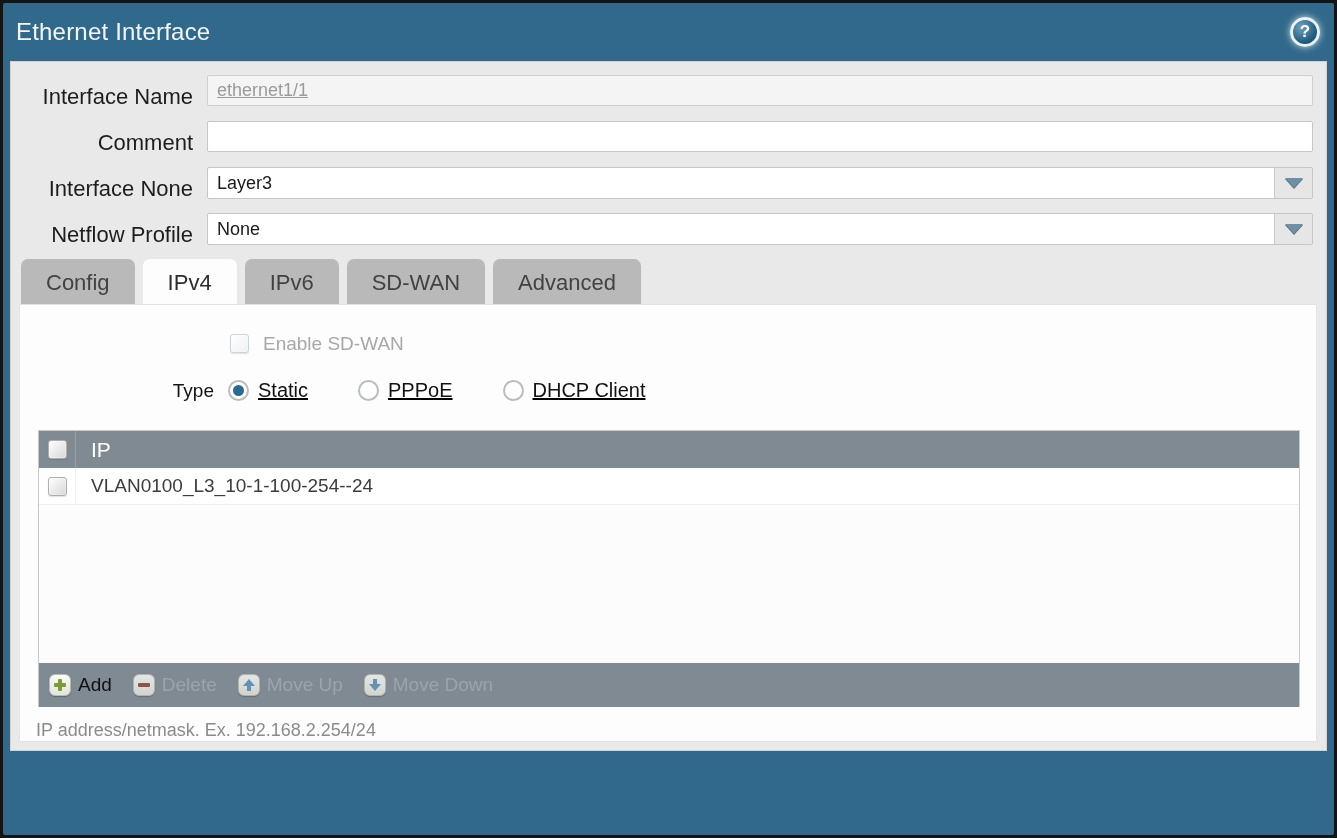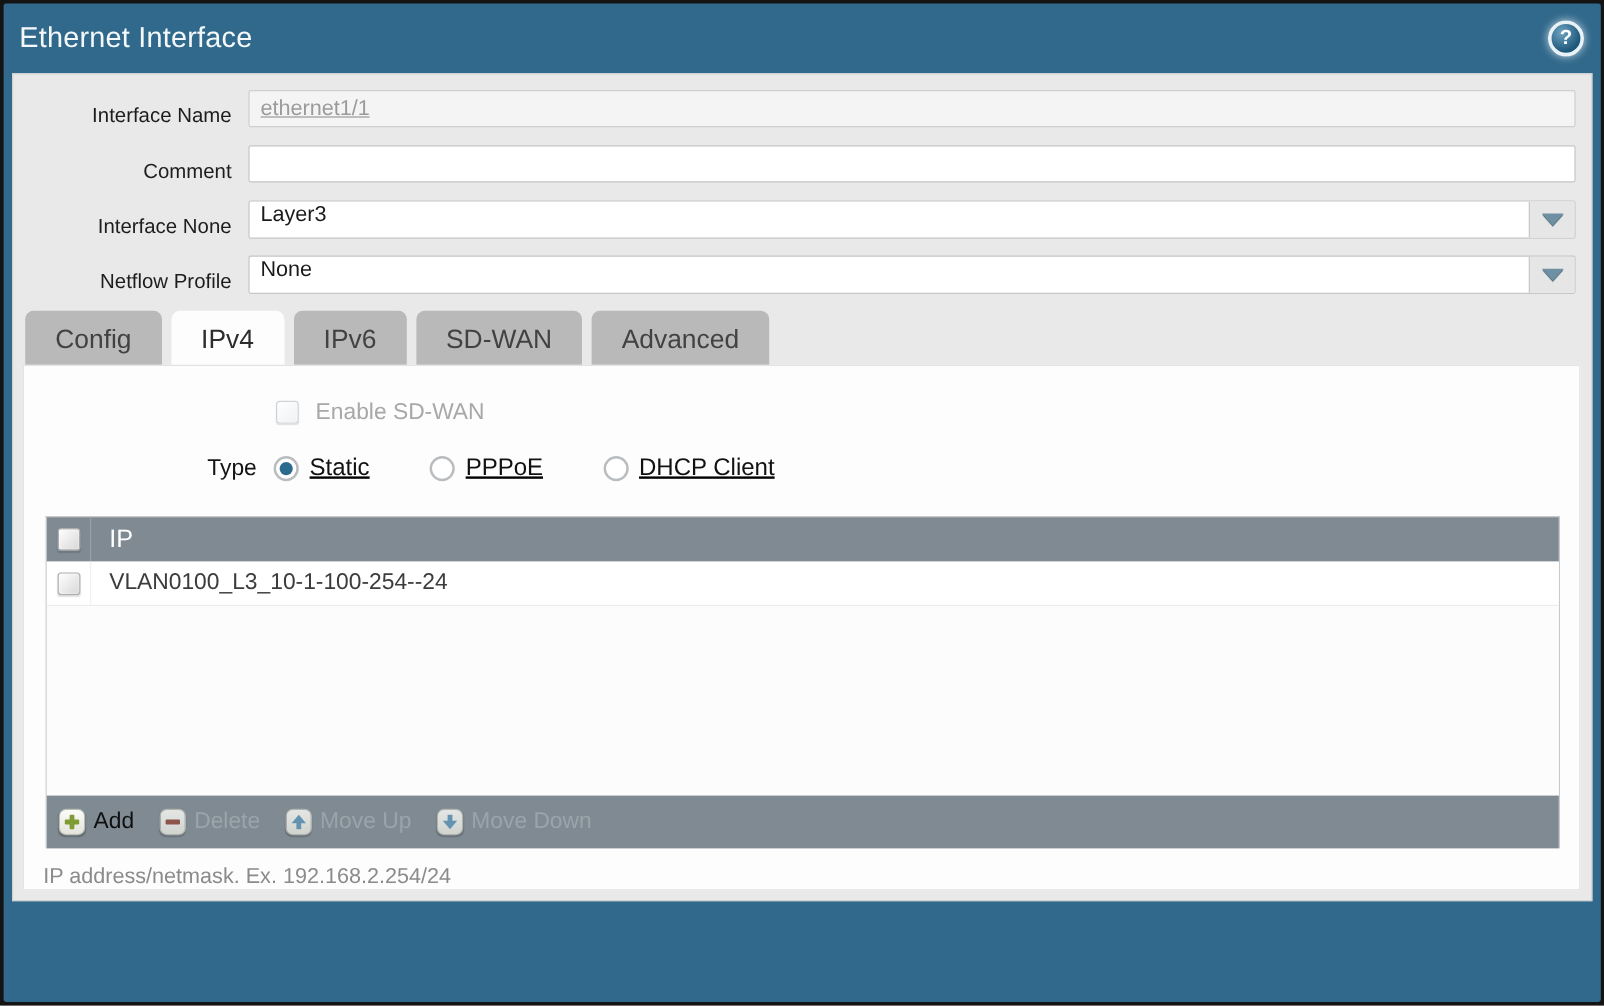--- a/index.html
+++ b/index.html
@@ -44,36 +44,36 @@
     border: 1px solid #d2d2d2;
     overflow: hidden;
   }
 
   
   .form { padding-top: 13px; }
   .form-row { display: flex; align-items: center; margin-bottom: 15px; height: 31px; }
   .form-label {
     width: 196px; flex: 0 0 196px;
     text-align: right; padding-right: 14px;
-    font-size: 17px; color: #1d1d1d; margin-top: 12px;
+    font-size: 22px; color: #1d1d1d; margin-top: 12px;
   }
   .field-wrap { flex: 1; margin-right: 13px; height: 31px; position: relative; }
   .text-input {
     width: 100%; height: 31px;
     border: 1px solid #c6c6c6; border-radius: 2px;
     font-family: "Liberation Sans", sans-serif;
     font-size: 18px; padding: 0 9px; color: #222; background: #ffffff;
     outline: none;
   }
   .text-input:disabled { background: #f4f4f4; color: #9b9b9b; border-color: #cfcfcf; text-decoration: underline; }
   .dropdown {
     width: 100%; height: 32px;
     border: 1px solid #c6c6c6; border-radius: 2px;
     background: #ffffff;
-    display: flex; align-items: flex-start;
+    display: flex; align-items: center;
     cursor: pointer;
   }
   .dropdown-value { flex: 1; font-size: 18px; color: #1a1a1a; padding: 0 9px; }
   .dropdown-btn {
     width: 38px; height: 100%; flex: 0 0 38px;
     background: #e6e6e6; border-left: 1px solid #c9c9c9;
     display: flex; align-items: center; justify-content: center;
   }
   .arrow-down {
     width: 0; height: 0;

